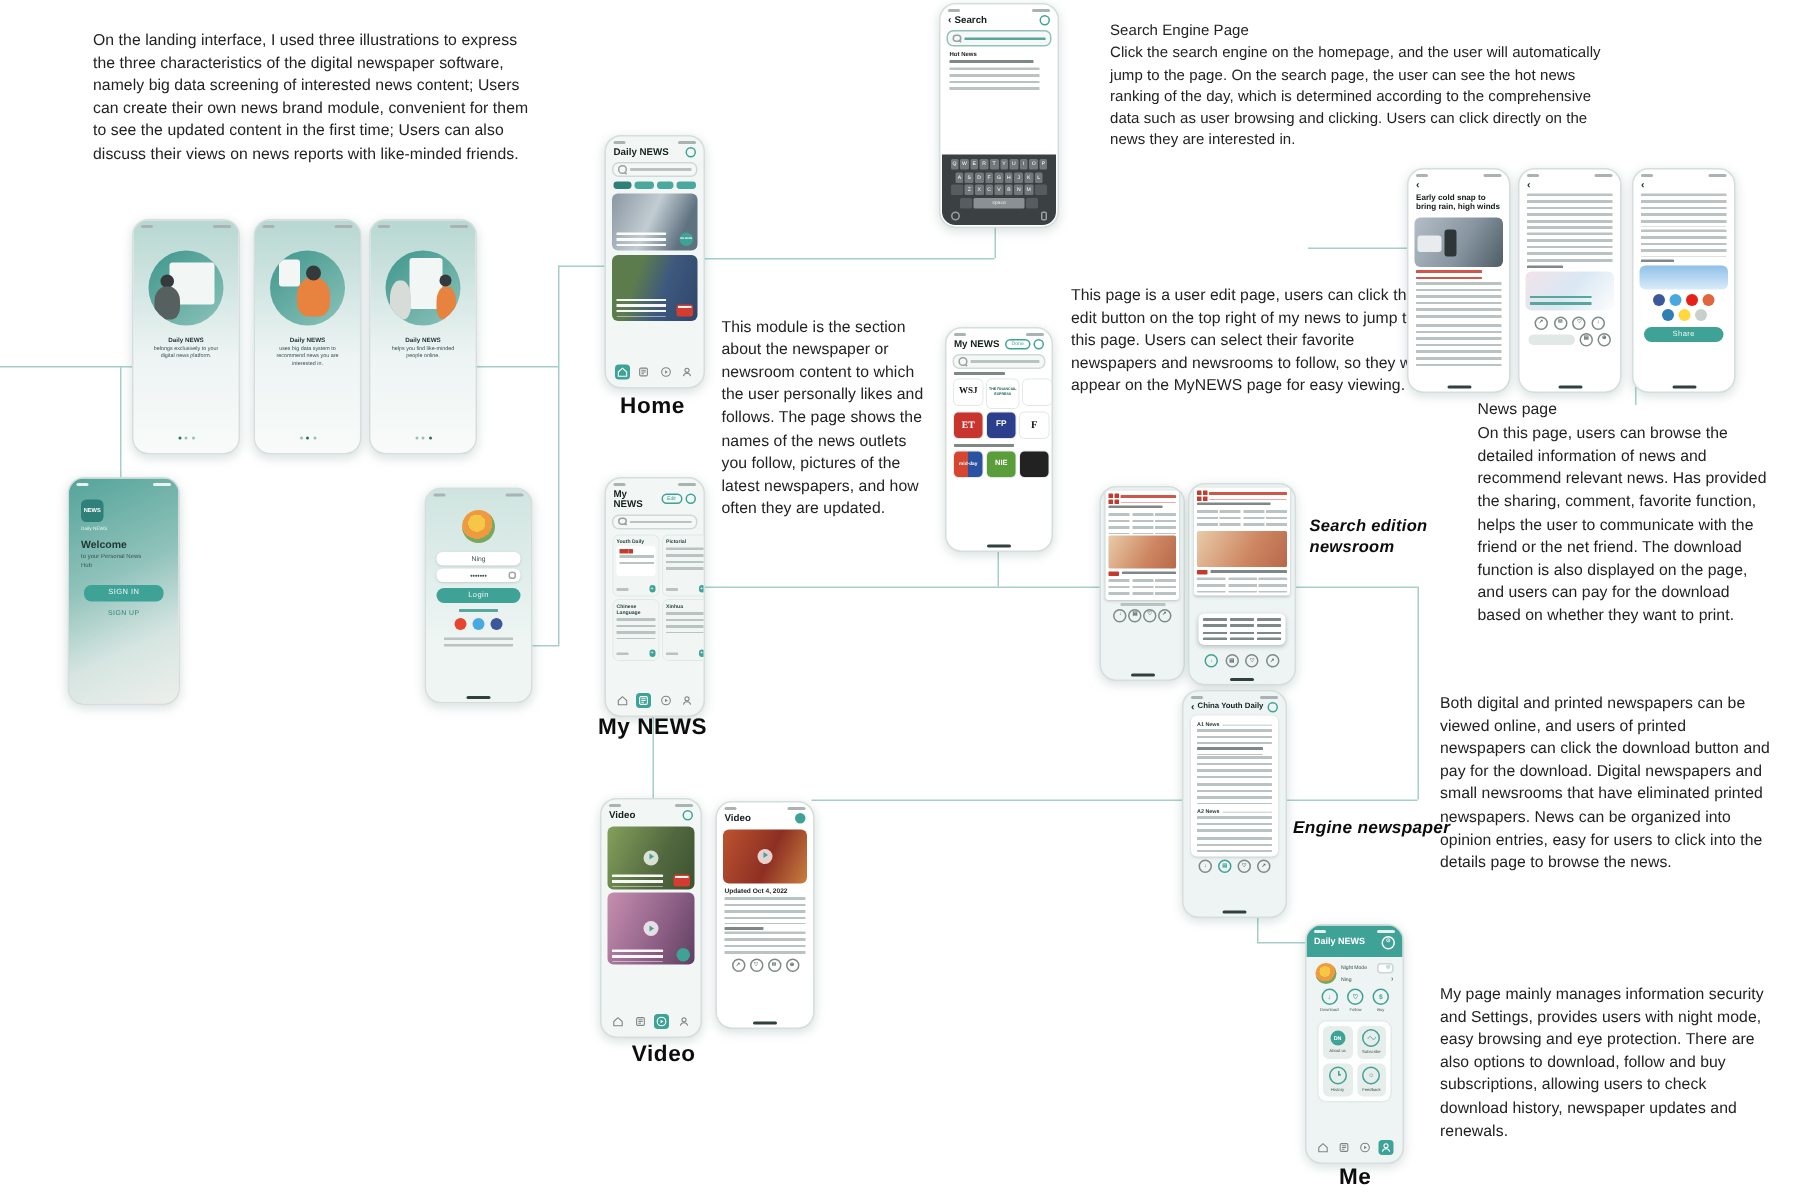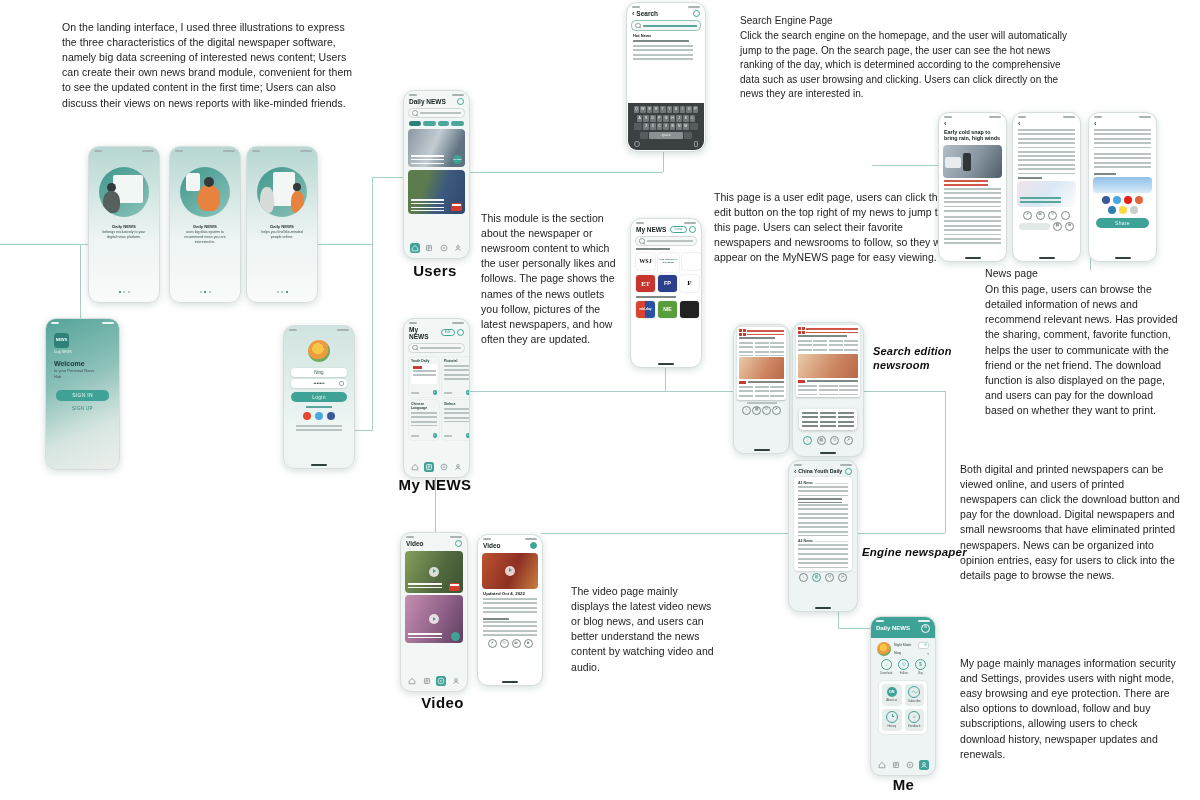--- a/index.html
+++ b/index.html
@@ -163,24 +163,23 @@
     <div class="hd">Search Engine Page</div>
     <div>Click the search engine on the homepage, and the user will automatically jump to the page. On the search page, the user can see the hot news ranking of the day, which is determined according to the comprehensive data such as user browsing and clicking. Users can click directly on the news they are interested in.</div>
   </div>
   <div class="para" style="left:481px;top:211px;width:138px">This module is the section about the newspaper or newsroom content to which the user personally likes and follows. The page shows the names of the news outlets you follow, pictures of the latest newspapers, and how often they are updated.</div>
   <div class="para" style="left:714px;top:190px;width:246px">This page is a user edit page, users can click the edit button on the top right of my news to jump to this page. Users can select their favorite newspapers and newsrooms to follow, so they will appear on the MyNEWS page for easy viewing.</div>
   <div class="para" style="left:985px;top:266px;width:198px">
     <div class="hd">News page</div>
     <div>On this page, users can browse the detailed information of news and recommend relevant news. Has provided the sharing, comment, favorite function, helps the user to communicate with the friend or the net friend. The download function is also displayed on the page, and users can pay for the download based on whether they want to print.</div>
   </div>
   <div class="para" style="left:960px;top:462px;width:224px">Both digital and printed newspapers can be viewed online, and users of printed newspapers can click the download button and pay for the download. Digital newspapers and small newsrooms that have eliminated printed newspapers. News can be organized into opinion entries, easy for users to click into the details page to browse the news.</div>
-  <div class="para" style="left:571px;top:584px;width:144px">The video page mainly displays the latest video news or blog news, and users can better understand the news content by watching video and audio.</div>
   <div class="para" style="left:960px;top:656px;width:224px">My page mainly manages information security and Settings, provides users with night mode, easy browsing and eye protection. There are also options to download, follow and buy subscriptions, allowing users to check download history, newspaper updates and renewals.</div>
 
-  <div class="flabel" style="left:400px;top:262px;width:70px">Users</div>
+  <div class="flabel" style="left:400px;top:262px;width:70px">Home</div>
   <div class="flabel" style="left:392px;top:476px;width:86px">My NEWS</div>
   <div class="flabel" style="left:405px;top:694px;width:75px">Video</div>
   <div class="flabel" style="left:876px;top:776px;width:55px">Me</div>
   <div class="flabel it" style="left:873px;top:344px;width:95px">
     <div>Search edition</div>
     <div>newsroom</div>
   </div>
   <div class="flabel it" style="left:862px;top:545px;width:115px;font-size:11.5px">Engine newspaper</div>
 
   <div class="phone ob" style="left:88px;top:146px;width:70px;height:155px">

